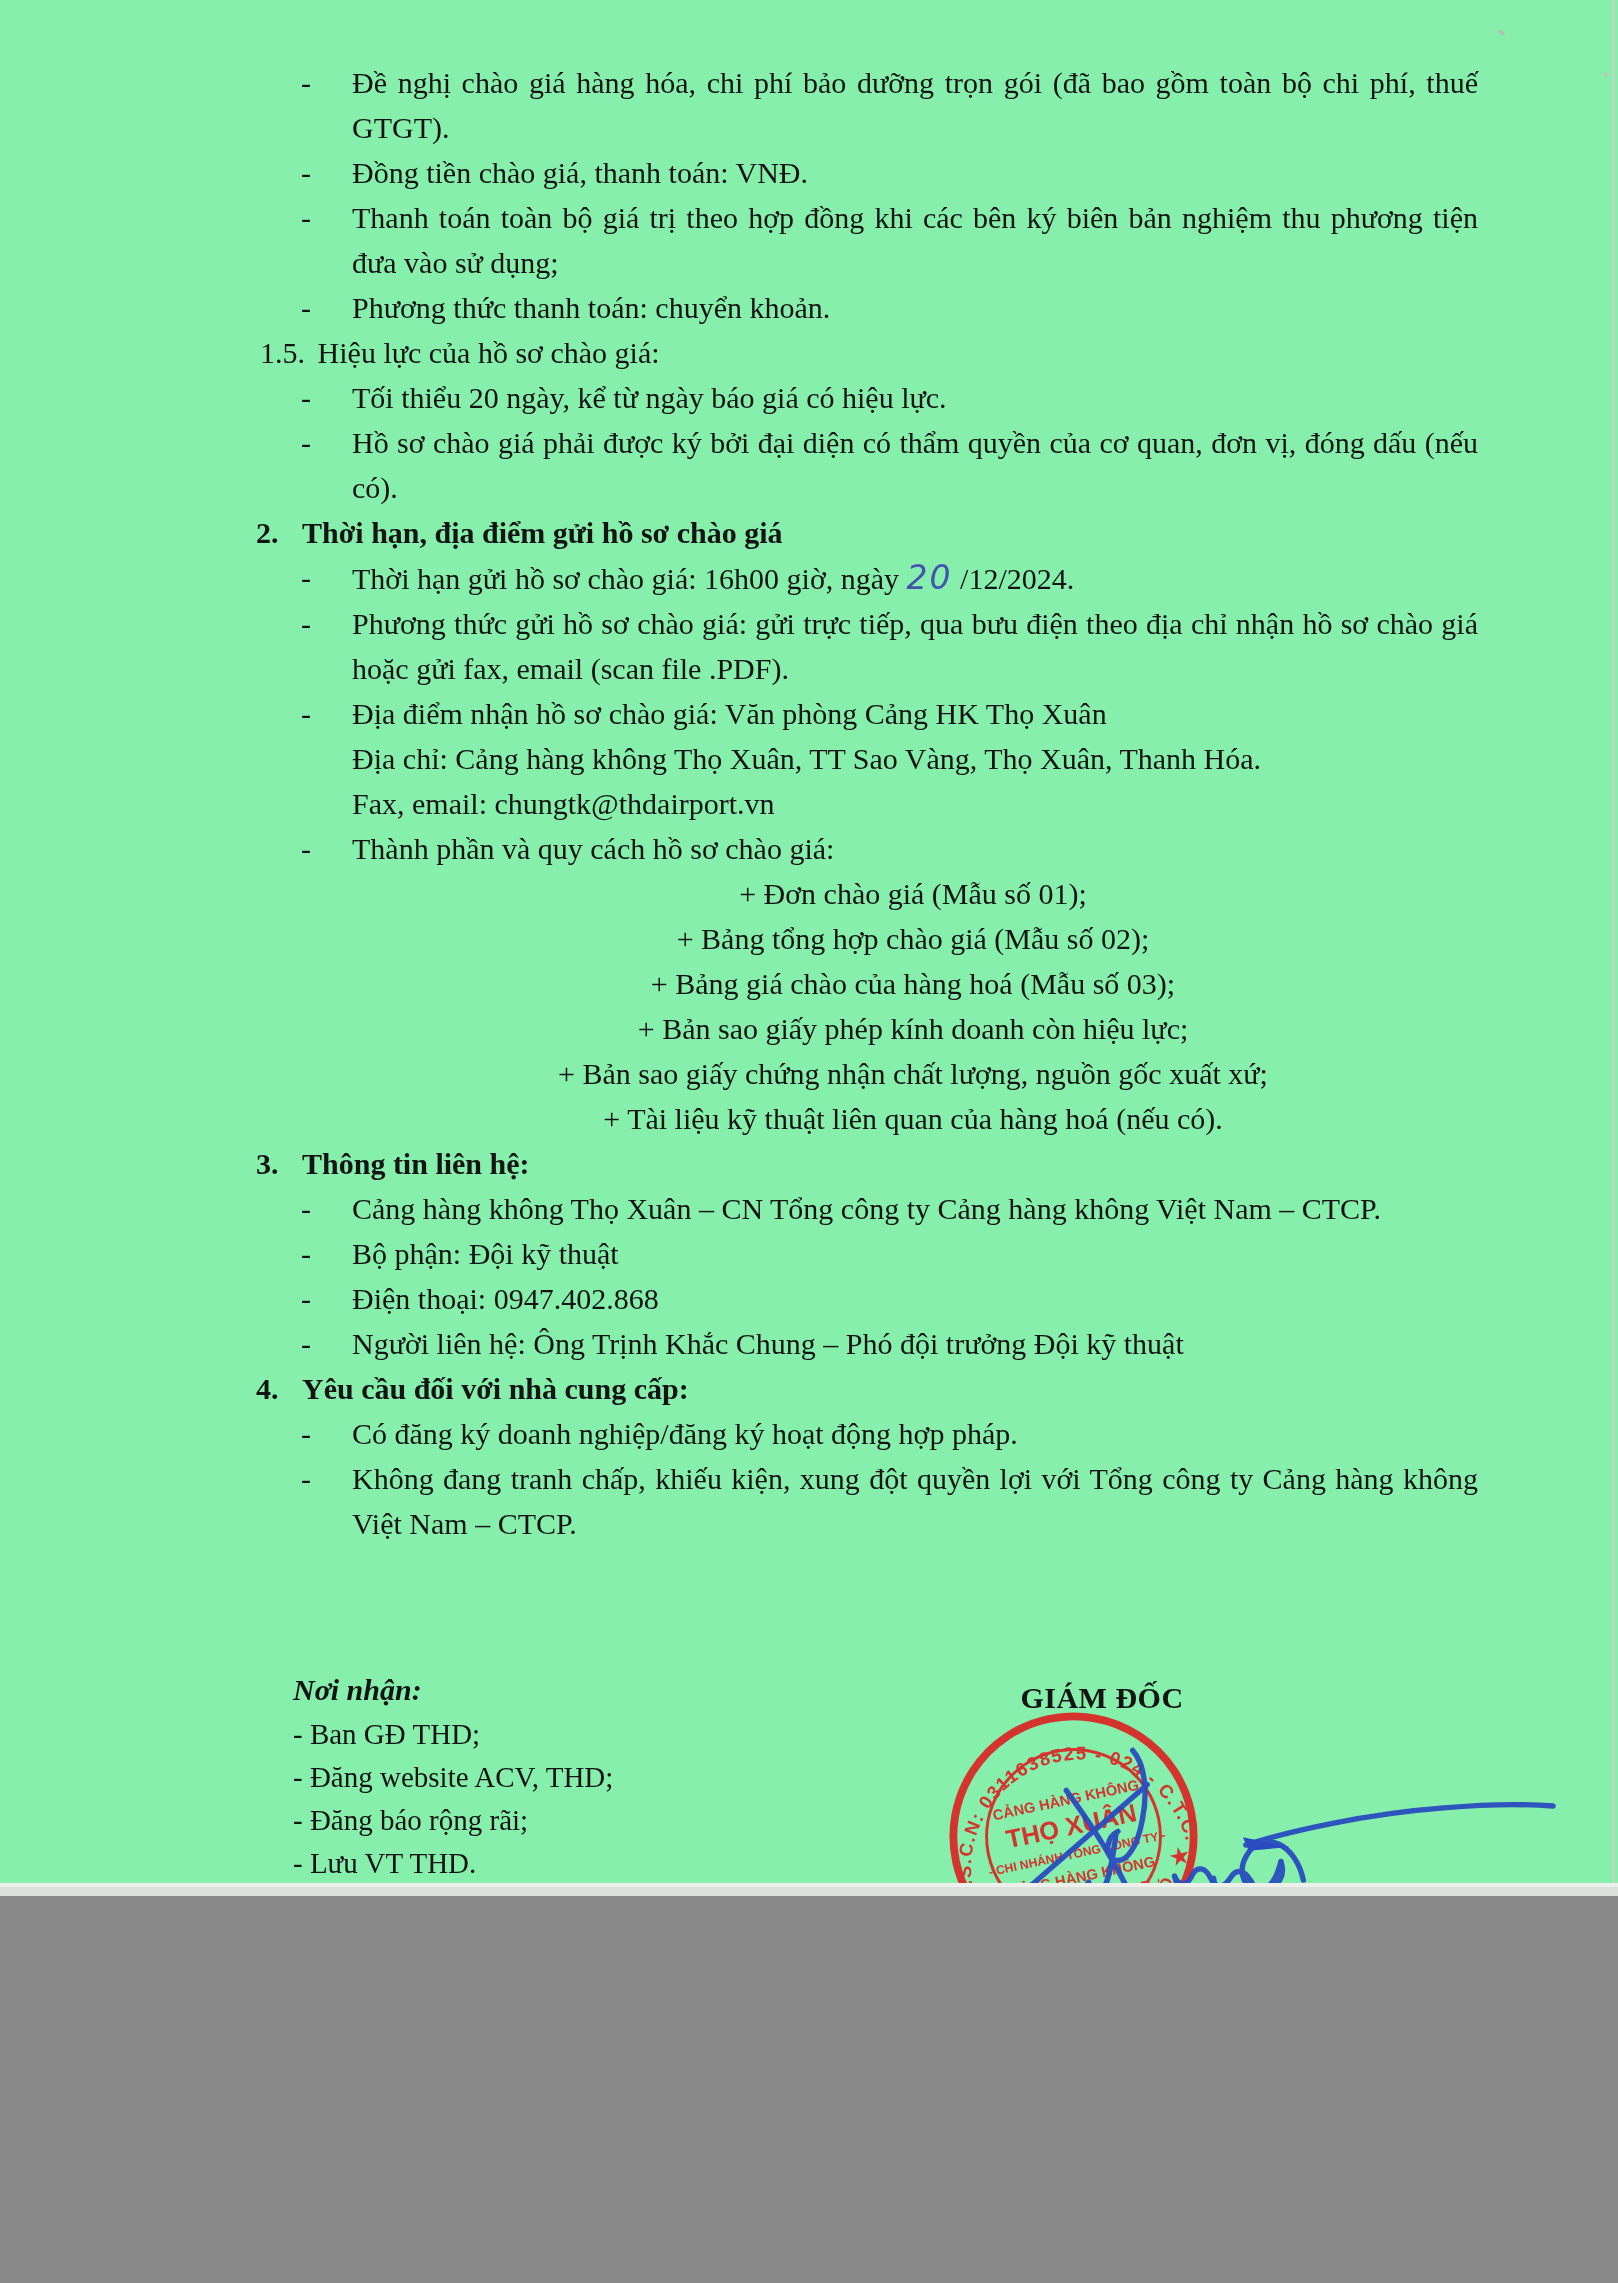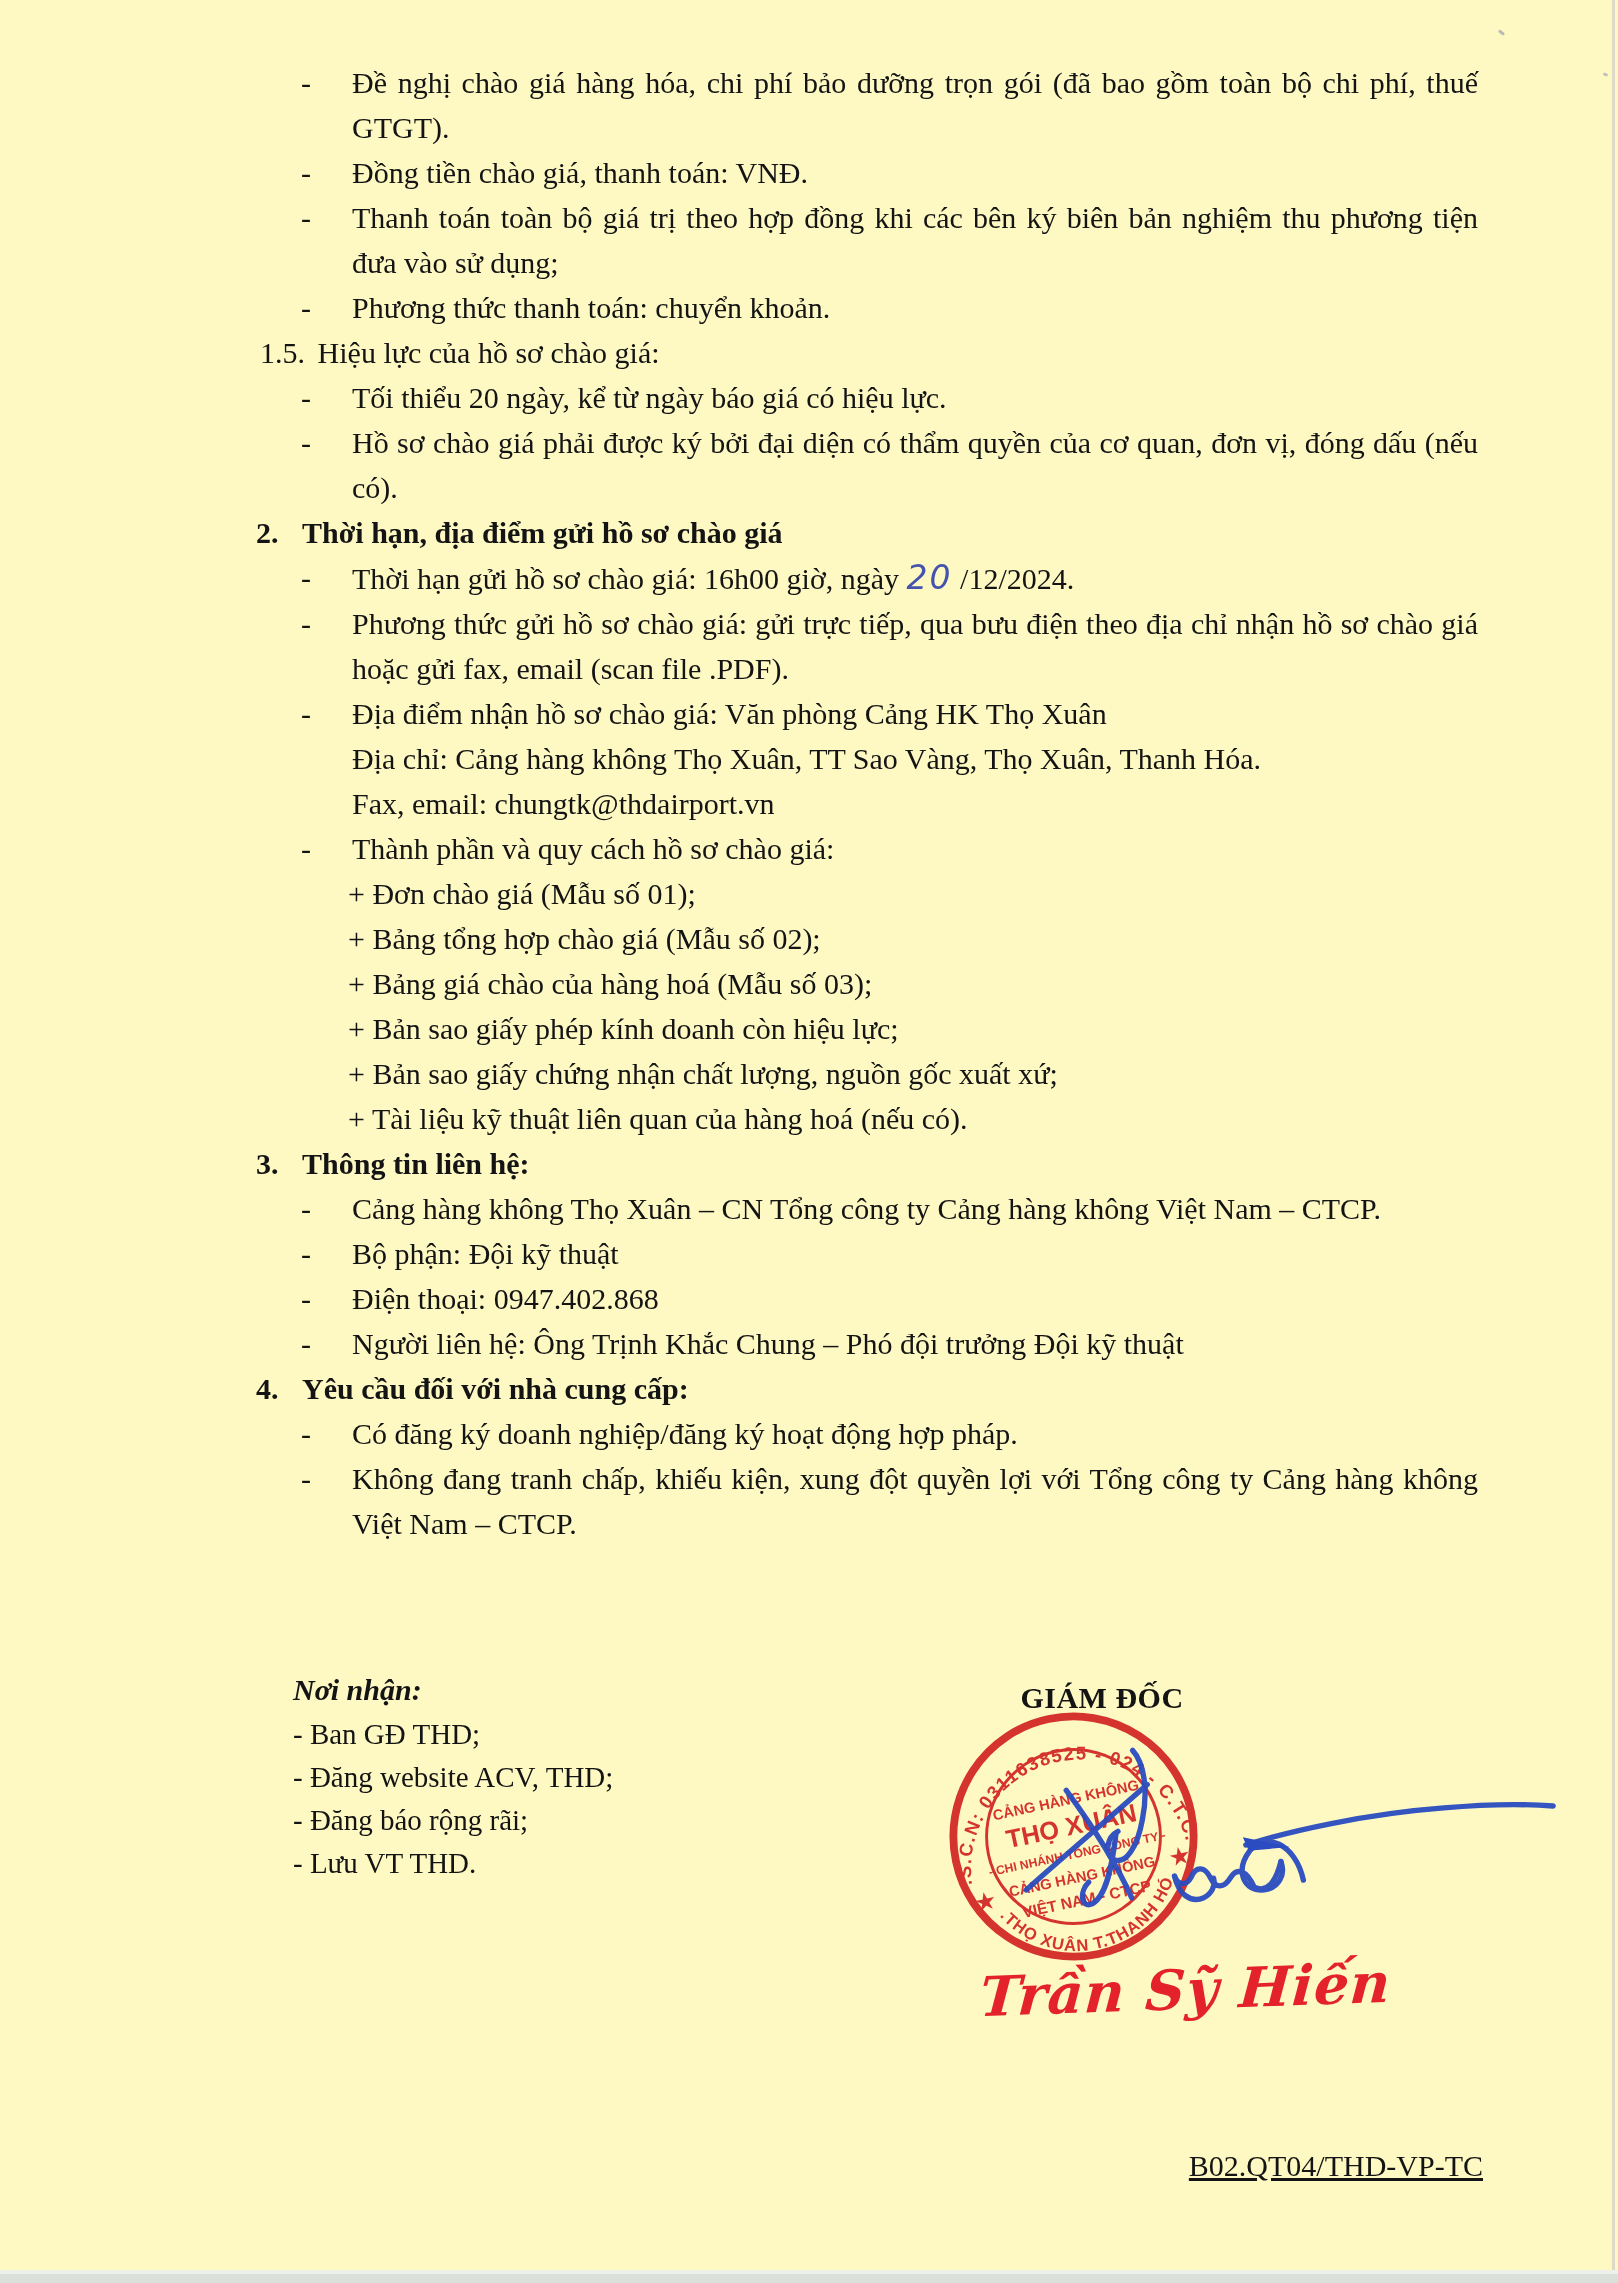--- a/index.html
+++ b/index.html
@@ -1,33 +1,33 @@
 <!DOCTYPE html>
 <html lang="vi"><head>
 <meta charset="utf-8">
 <style>
   html,body{margin:0;padding:0;background:#888;}
   .page{
     position:relative;
-    width:1619px;height:2283px;
-    background:#fef9c3;
+    width:1619px;height:1896px;
+    background:#86efac;
     font-family:"Liberation Serif","DejaVu Serif",serif;
     color:#141414;
     overflow:hidden;
     margin:0 auto;
   }
   .content{
     position:absolute;left:256px;top:60px;width:1222px;
     font-size:30px;line-height:45px;
   }
   .li{position:relative;text-align:justify;}
   .dash{padding-left:96px;}
   .dash::before{content:"-";position:absolute;left:45px;top:0;}
   .cont{padding-left:96px;text-align:left;}
-  .plus{padding-left:92px;text-align:left;}
+  .plus{padding-left:92px;text-align:center;}
   .numi{padding-left:3.9px;text-align:left;}
   .numi .n{margin-right:12.7px;}
   .sec{font-weight:bold;text-align:left;}
   .sec .n{display:inline-block;min-width:46px;}
   .hand{
     font-family:"DejaVu Sans",sans-serif;
     font-style:italic;font-size:33px;
     color:#4353ae;letter-spacing:2px;
   }
   .noi-nhan{position:absolute;left:293px;top:1668px;font-size:29px;line-height:43px;}

